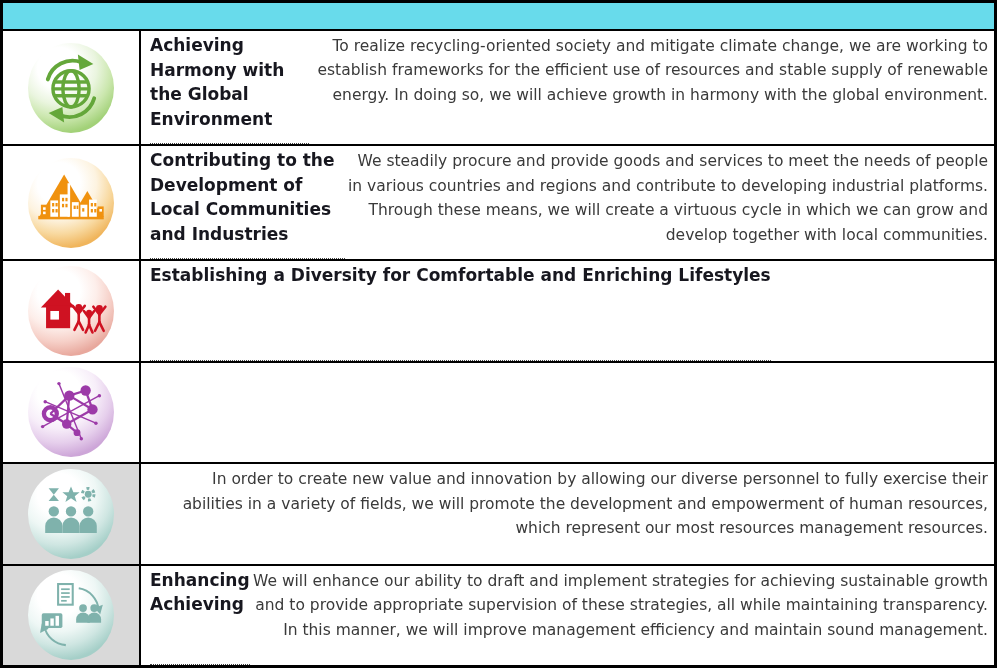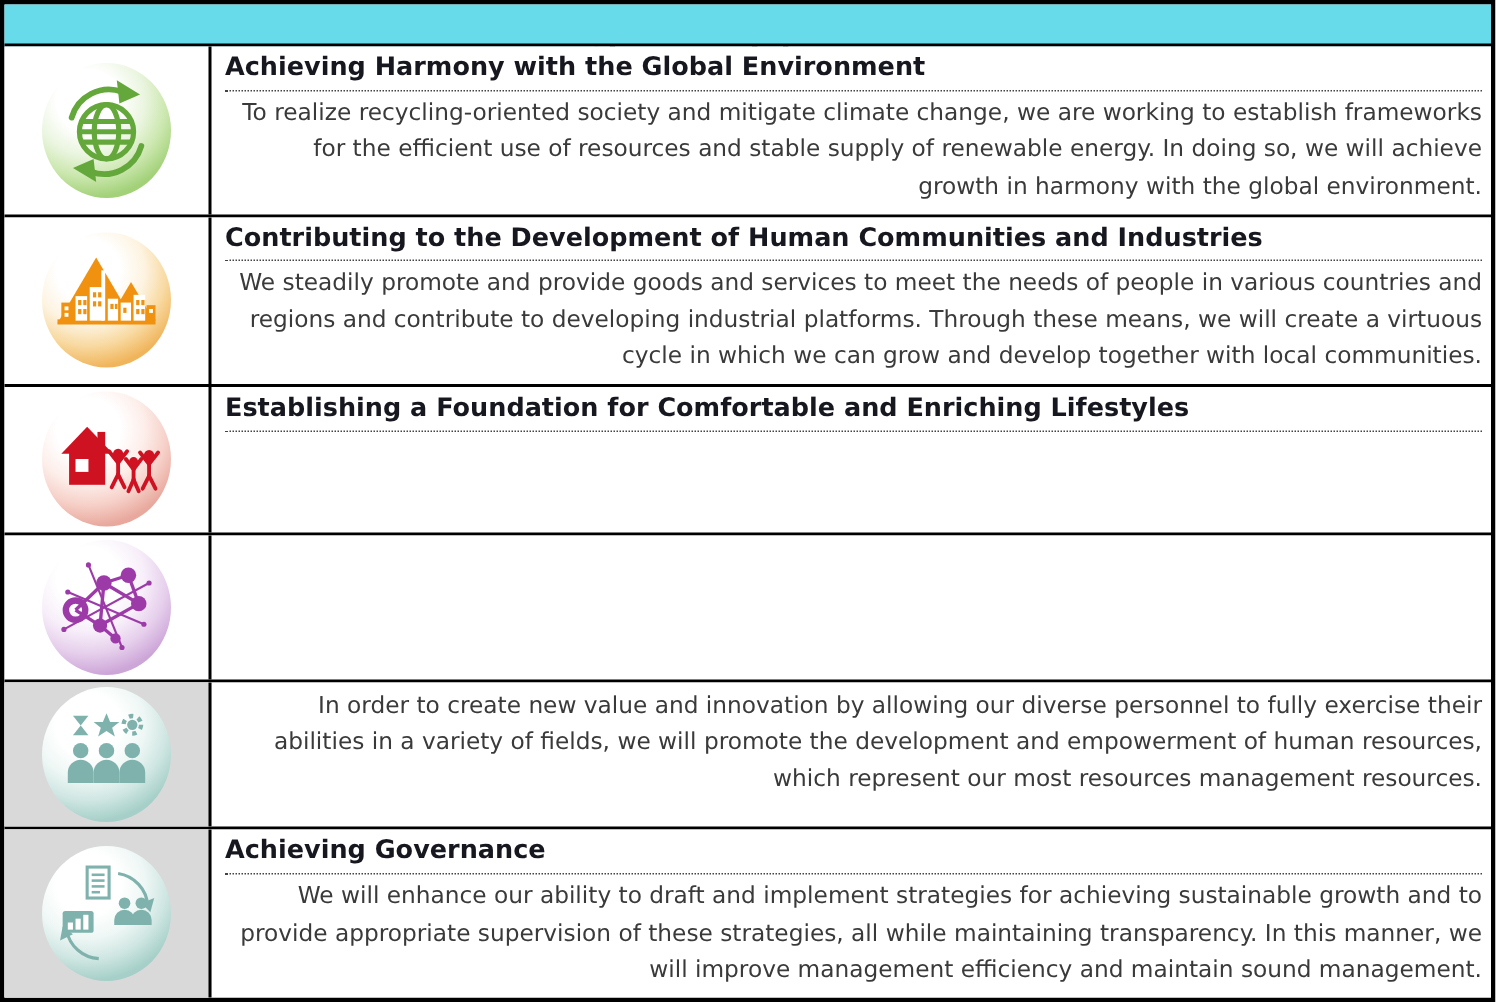--- a/index.html
+++ b/index.html
@@ -46,21 +46,21 @@
     border-right: 2px solid #000;
     display: flex;
     align-items: center;
     justify-content: center;
   }
   .row.alt .icon-cell { background: #d9d9d9; }
   .text-cell {
     flex: 1 1 auto;
     padding: 1px 6px 0 9px;
     display: flex;
-    flex-direction: column;
+    flex-direction: row;
     min-width: 0;
   }
   .row-title {
     font-size: 17px;
     font-weight: bold;
     color: #17171f;
     line-height: 1.45;
     padding: 1px 0 2px 0;
     border-bottom: 1px dotted #444;
   }
@@ -155,22 +155,22 @@
             <rect x="63" y="56" width="2.5" height="4"></rect>
             <rect x="73" y="50" width="2.5" height="4"></rect>
               <rect x="77" y="50" width="2.5" height="4"></rect>
             <rect x="73" y="57" width="2.5" height="4"></rect>
               <rect x="77" y="57" width="2.5" height="4"></rect>
           </g>
         </svg>
       </div>
     </div>
     <div class="text-cell">
-      <div class="row-title">Contributing to the Development of Human Communities and Industries</div>
-      <div class="row-body">We steadily promote and provide goods and services to meet the needs of people in various countries and regions and contribute to developing industrial platforms. Through these means, we will create a virtuous cycle in which we can grow and develop together with local communities.</div>
+      <div class="row-title">Contributing to the Development of Local Communities and Industries</div>
+      <div class="row-body">We steadily procure and provide goods and services to meet the needs of people in various countries and regions and contribute to developing industrial platforms. Through these means, we will create a virtuous cycle in which we can grow and develop together with local communities.</div>
     </div>
   </div>
 
   <div class="row">
     <div class="icon-cell">
       <div class="sphere red">
         <svg viewBox="0 0 100 100">
           <g fill="#cf1222">
             <rect x="43" y="29" width="6" height="11"></rect>
             <polygon points="15,46 35,25 55,46"></polygon>
@@ -194,21 +194,21 @@
             <line x1="83" y1="51" x2="83" y2="63"></line>
             <line x1="83" y1="54" x2="76" y2="45"></line>
             <line x1="83" y1="54" x2="90" y2="45"></line>
             <line x1="83" y1="63" x2="78" y2="73"></line>
             <line x1="83" y1="63" x2="88" y2="73"></line>
           </g>
         </svg>
       </div>
     </div>
     <div class="text-cell">
-      <div class="row-title">Establishing a Foundation for Comfortable and Enriching Lifestyles</div>
+      <div class="row-title">Establishing a Diversity for Comfortable and Enriching Lifestyles</div>
     </div>
   </div>
 
   <div class="row">
     <div class="icon-cell">
       <div class="sphere purple">
         <svg viewBox="0 0 100 100">
           <g stroke="#9c3aa8" stroke-width="1.6">
             <line x1="36" y1="17" x2="62" y2="81"></line>
             <line x1="17" y1="67" x2="83" y2="31"></line>
@@ -302,18 +302,18 @@
             <path d="M69,59 v-4 a8,8 0 0 1 16,0 v4 z"></path>
           </g>
           <g stroke="#7fb2ac" stroke-width="3" stroke-linecap="round">
             <line x1="66" y1="50" x2="70.5" y2="54"></line>
             <line x1="75" y1="50" x2="70.5" y2="54"></line>
           </g>
         </svg>
       </div>
     </div>
     <div class="text-cell">
-      <div class="row-title">Achieving Governance</div>
+      <div class="row-title">Enhancing Achieving</div>
       <div class="row-body">We will enhance our ability to draft and implement strategies for achieving sustainable growth and to provide appropriate supervision of these strategies, all while maintaining transparency. In this manner, we will improve management efficiency and maintain sound management.</div>
     </div>
   </div>
 
 </div>
 
 </body></html>

